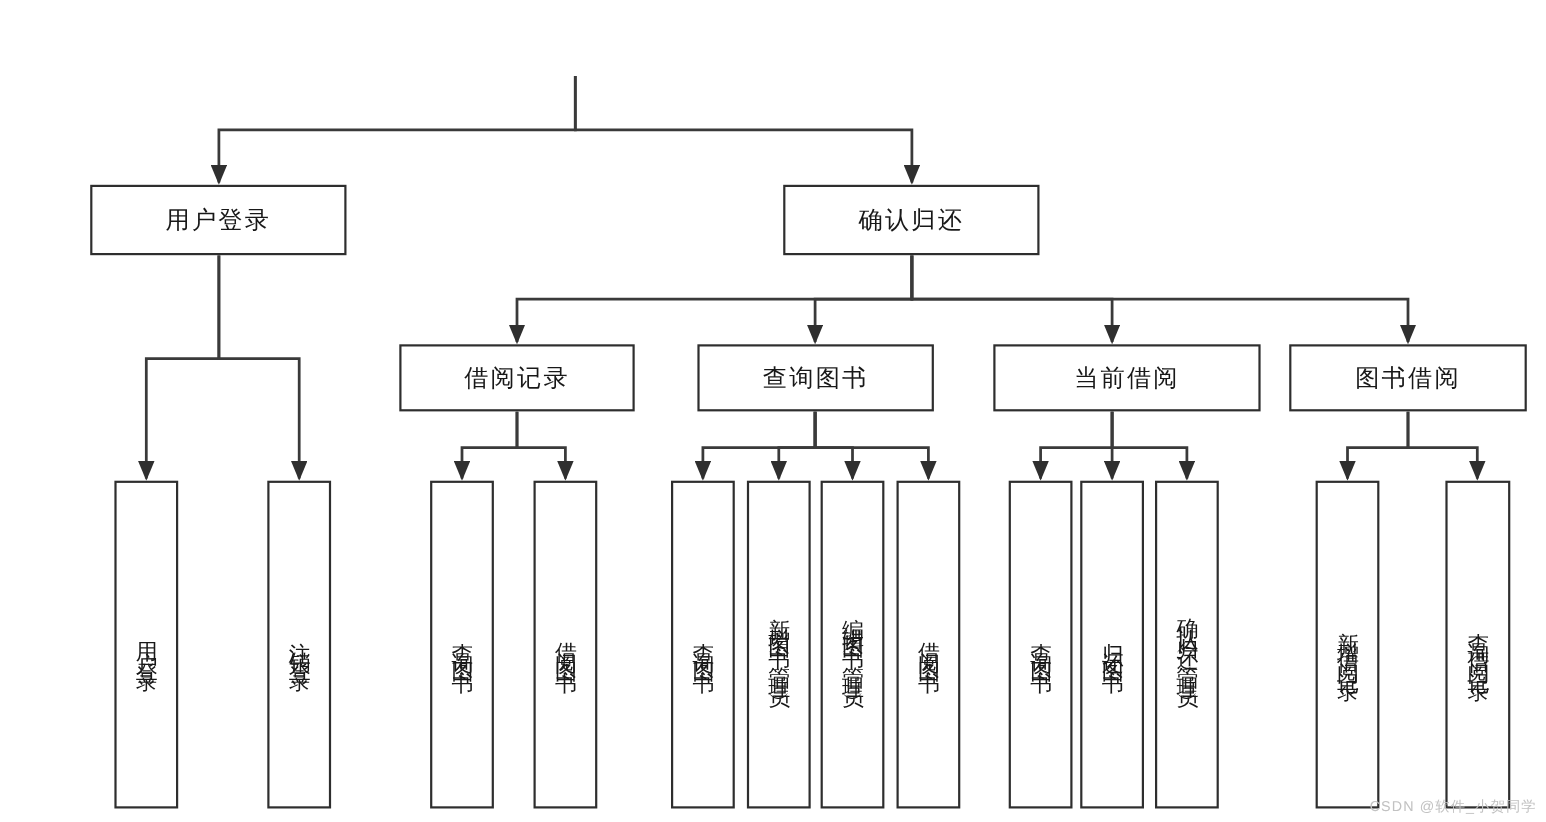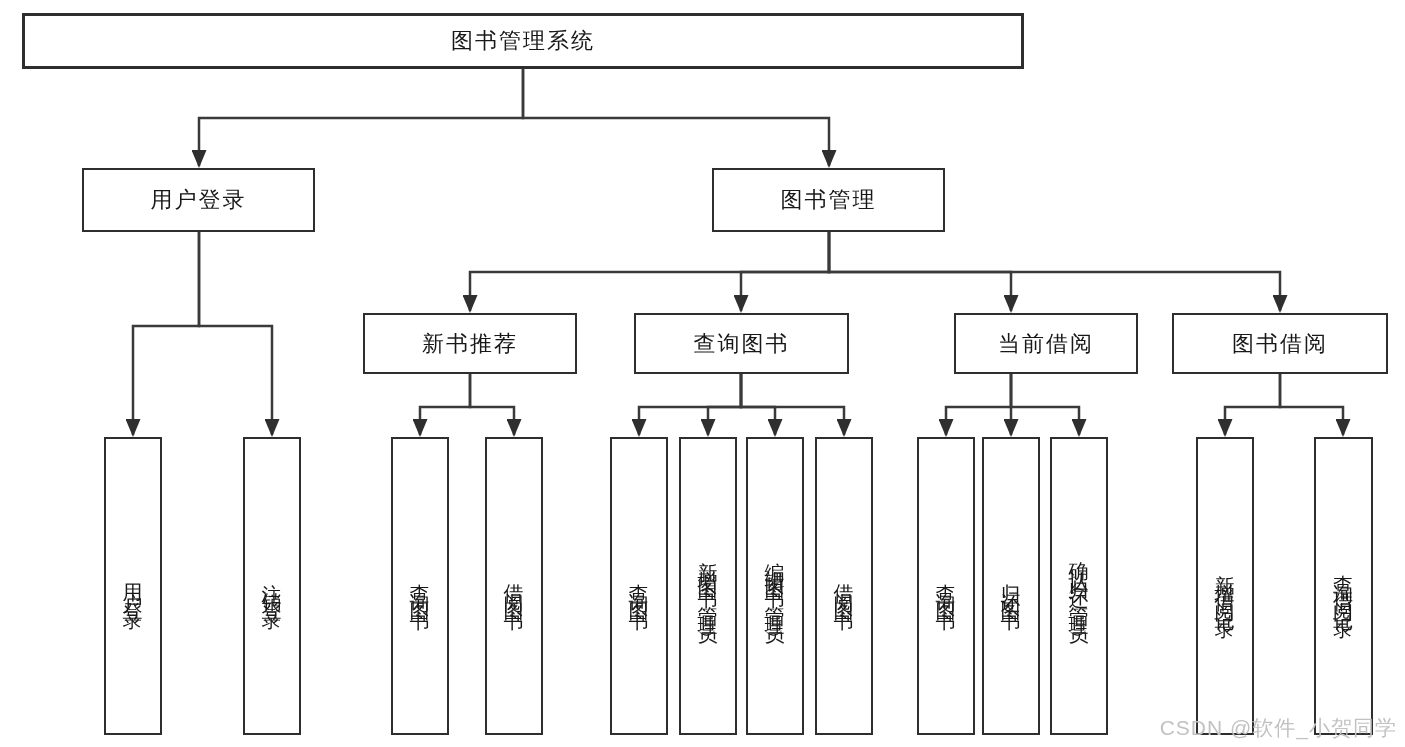--- a/index.html
+++ b/index.html
@@ -44,21 +44,21 @@
     font-size: 20px;
     letter-spacing: 9px;
     line-height: 1;
     color: #181818;
     white-space: nowrap;
   }
   .watermark {
     position: absolute;
     right: 8px;
     bottom: 5px;
-    font-size: 21px;
+    font-size: 13px;
     color: #c2c2c2;
     letter-spacing: 1px;
     z-index: 6;
     white-space: nowrap;
   }
 </style>
 </head>
 <body>
 
 <div class="stage">
@@ -83,38 +83,35 @@
     <polyline points="741,374 741,407 708,407 708,435" marker-end="url(#arr)"></polyline>
     <polyline points="741,374 741,407 775,407 775,435" marker-end="url(#arr)"></polyline>
     <polyline points="741,374 741,407 844,407 844,435" marker-end="url(#arr)"></polyline>
     <polyline points="1011,374 1011,407 946,407 946,435" marker-end="url(#arr)"></polyline>
     <polyline points="1011,374 1011,435" marker-end="url(#arr)"></polyline>
     <polyline points="1011,374 1011,407 1079,407 1079,435" marker-end="url(#arr)"></polyline>
     <polyline points="1280,374 1280,407 1225,407 1225,435" marker-end="url(#arr)"></polyline>
     <polyline points="1280,374 1280,407 1343,407 1343,435" marker-end="url(#arr)"></polyline>
   </svg>
 
-  <div class="node root" style="left:22px;top:13px;width:1002px;height:56px">
-    <span class="hlabel">图书管理系统</span>
-  </div>
 
   <div class="node" style="left:82px;top:168px;width:233px;height:64px">
     <span class="hlabel">用户登录</span>
   </div>
   <div class="node" style="left:712px;top:168px;width:233px;height:64px">
-    <span class="hlabel">图书管理</span>
+    <span class="hlabel">确认归还</span>
   </div>
 
   <div class="node" style="left:363px;top:313px;width:214px;height:61px">
-    <span class="hlabel">新书推荐</span>
+    <span class="hlabel">借阅记录</span>
   </div>
   <div class="node" style="left:634px;top:313px;width:215px;height:61px">
     <span class="hlabel">查询图书</span>
   </div>
-  <div class="node" style="left:954px;top:313px;width:184px;height:61px">
+  <div class="node" style="left:903px;top:313px;width:243px;height:61px">
     <span class="hlabel">当前借阅</span>
   </div>
   <div class="node" style="left:1172px;top:313px;width:216px;height:61px">
     <span class="hlabel">图书借阅</span>
   </div>
 
   <div class="node" style="left:104px;top:437px;width:58px;height:298px">
     <span class="vlabel">用户登录</span>
   </div>
   <div class="node" style="left:243px;top:437px;width:58px;height:298px">

